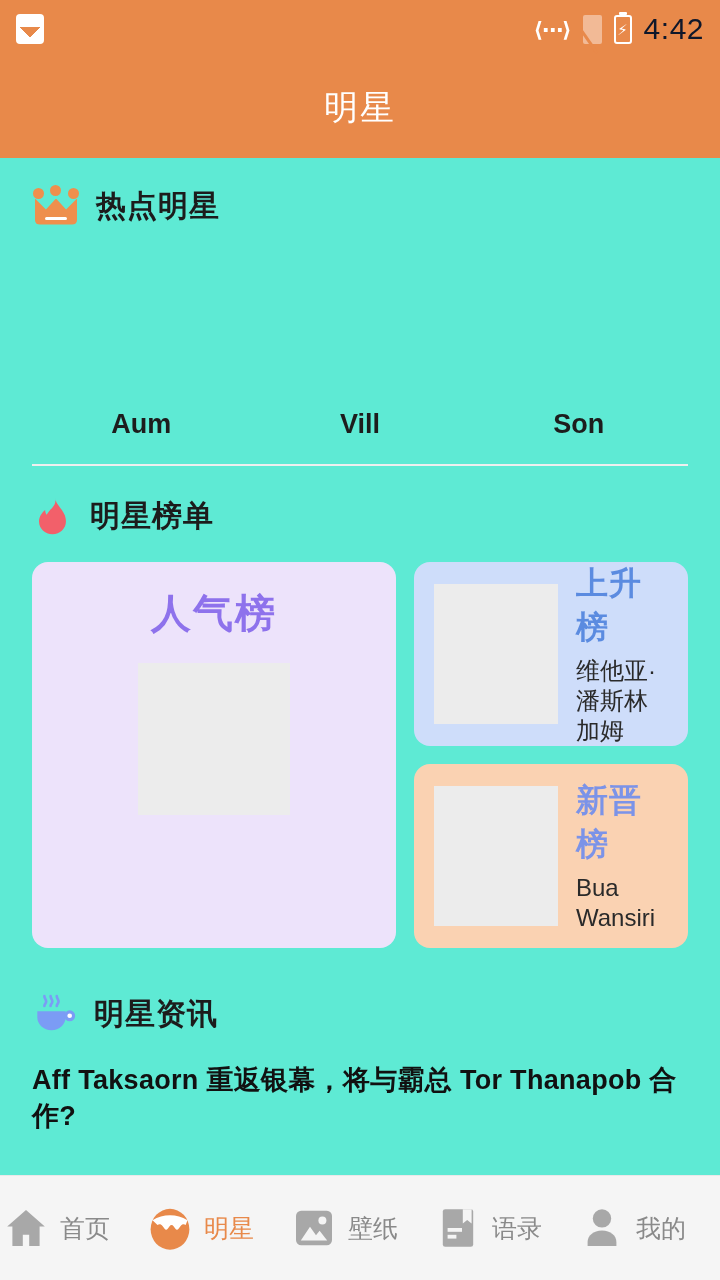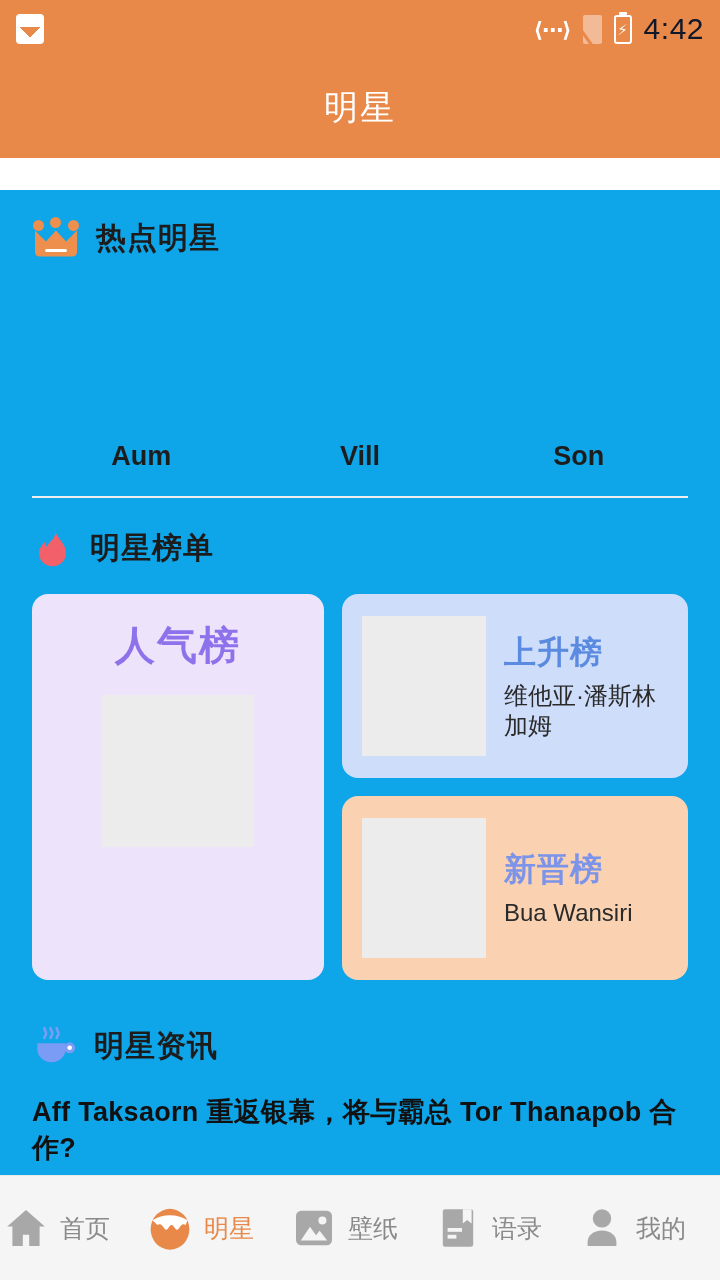--- a/index.html
+++ b/index.html
@@ -53,21 +53,21 @@
   .clock { color:#0f172a; font-size: 30px; font-weight: 500; letter-spacing: .5px; }
 
   
   .appbar {
     position:absolute; top:58px; left:0; width:720px; height:100px;
     background:#E8894A; display:flex; align-items:center; justify-content:center;
   }
   .appbar-title { color:#fff; font-size: 34px; font-weight: 500; letter-spacing: 2px; }
 
   
-  .content { position:absolute; top:158px; left:0; width:720px; height:1017px; background:#0ea5e9;margin-top:32px; }
+  .content { position:absolute; top:158px; left:0; width:720px; height:1017px; background:#5eead4; }
 
   .section-head { display:flex; align-items:center; gap:16px; padding: 28px 32px 0 32px; }
   .section-title { font-size: 30px; font-weight: 700; color:#1c1c1c; letter-spacing:1px; }
 
   
   .crown { width: 48px; height: 40px; position: relative; flex:none; }
   .crown-body {
     position:absolute; left:3px; bottom:2px; width:42px; height:26px;
     background:#EE8F4D;
     clip-path: polygon(0% 100%, 100% 100%, 100% 0%, 74% 42%, 50% 0%, 26% 42%, 0% 0%);
@@ -89,21 +89,21 @@
   .hot-row { display:flex; padding: 28px 32px 0 32px; }
   .hot-item { flex:1; display:flex; flex-direction:column; align-items:center; }
   .hot-avatar { width: 140px; height: 140px; border-radius: 8px; background: transparent; }
   .hot-name { margin-top: 14px; font-size: 27px; font-weight: 700; color:#1d1d1d; }
 
   .divider { height:2px; background:#EFEFEF; margin: 24px 32px 0 32px; }
 
   
   .rank-wrap { display:flex; gap:18px; padding: 24px 32px 0 32px; }
   .rank-left {
-    width: 292px; background:#EDE3FB; border-radius: 16px;
+    width: 364px; background:#EDE3FB; border-radius: 16px;
     display:flex; flex-direction:column; align-items:center; padding: 24px 0 28px 0;
   }
   .rank-left-title { font-size: 40px; font-weight: 700; color:#8E72EC; letter-spacing: 2px; }
   .rank-left-img { width: 152px; height: 152px; background:#ECECEC; margin-top: 22px; }
   .rank-left-name { margin-top: 18px; font-size: 26px; color:#2a2a2a; }
 
   .rank-right { display:flex; flex-direction:column; gap:18px; flex:1; }
   .rank-card { border-radius: 16px; display:flex; align-items:center; padding: 22px 20px; gap: 18px; height:184px; }
   .rank-card.rising { background:#CEDDFA; }
   .rank-card.newcomer { background:#FAD2B2; }

